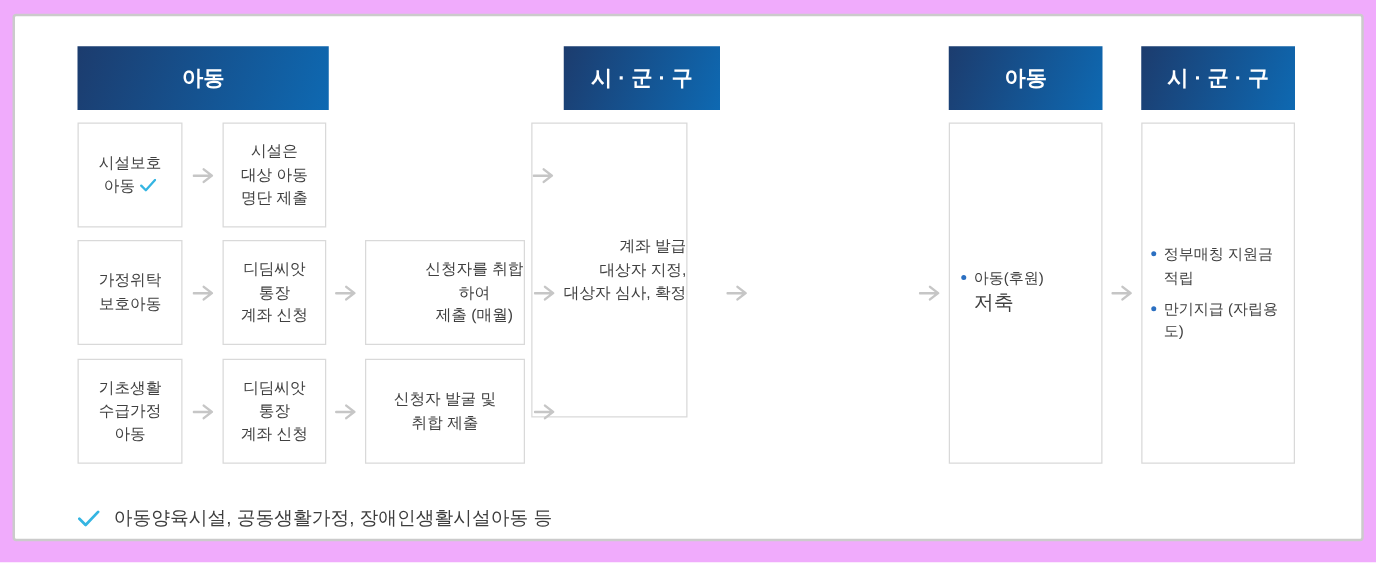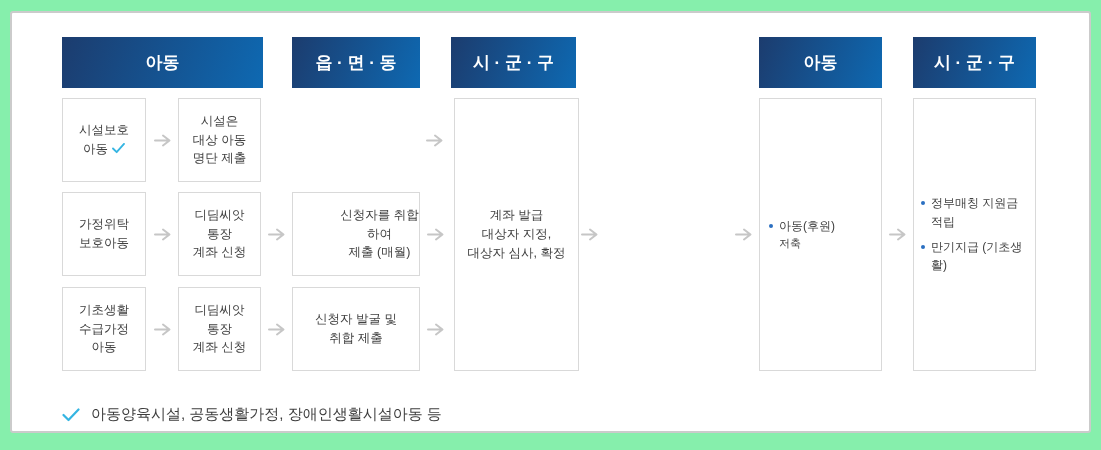--- a/index.html
+++ b/index.html
@@ -1,17 +1,17 @@
 <!DOCTYPE html>
 <html><head>
 <meta charset="utf-8">
 <style>
   html,body{margin:0;padding:0;background:#ffffff;}
   .canvas{
-    position:relative;width:1101px;height:450px;background:#86efac;overflow:hidden;
+    position:relative;width:1101px;height:450px;background:#f0abfc;overflow:hidden;
     font-family:"Liberation Sans","DejaVu Sans",sans-serif;
   }
   .panel{
     position:absolute;left:10px;top:11px;width:1081px;height:422px;
     box-sizing:border-box;border:2px solid #cbcbcb;border-radius:3px;background:#ffffff;
   }
   .hdr{
     position:absolute;top:37px;height:51px;display:flex;align-items:center;justify-content:center;
     background:linear-gradient(110deg,#1c3c6e 0%,#0e69b2 100%);
     color:#ffffff;font-size:17px;font-weight:700;letter-spacing:0;
@@ -20,39 +20,36 @@
     position:absolute;box-sizing:border-box;border:1px solid #d9d9d9;background:#ffffff;
     display:flex;flex-direction:column;align-items:center;justify-content:center;
     font-size:12.5px;color:#404040;line-height:1.5;text-align:center;font-weight:500;
   }
   .box .ln{display:block;}
   .box.left{align-items:flex-start;text-align:left;padding-left:9px;padding-right:4px;}
   .arrow{position:absolute;width:17px;height:13px;}
   .bullet-row{display:flex;align-items:flex-start;}
   .dot{flex:0 0 auto;width:4px;height:4px;border-radius:50%;background:#2b6fc1;margin:7px 6px 0 0;}
   .bt{font-size:12px;line-height:1.55;}
-  .indent{margin-left:10px;font-size:11px;line-height:1.55;}
+  .indent{margin-left:10px;font-size:16px;line-height:1.55;}
   .c6 .bullet-row{margin:3px 0;}
   .chk-inline{vertical-align:-1px;margin-left:4px;}
   .footnote{
     position:absolute;left:62px;top:391px;display:flex;align-items:center;gap:11px;
     font-size:15px;color:#3d3d3d;font-weight:500;margin-top:14px;
   }
 </style>
 </head>
 <body>
 
 <div class="canvas">
   <div class="panel"></div>
 
   <div class="hdr" style="left:62px;width:201px;">
       <span>아동</span>
-    </div>
-  <div class="hdr" style="left:292px;width:128px;">
-      <span>읍 · 면 · 동</span>
     </div>
   <div class="hdr" style="left:451px;width:125px;">
       <span>시 · 군 · 구</span>
     </div>
   <div class="hdr" style="left:759px;width:123px;">
       <span>아동</span>
     </div>
   <div class="hdr" style="left:913px;width:123px;">
       <span>시 · 군 · 구</span>
     </div>
@@ -92,21 +89,21 @@
 
   <div class="box" style="left:292px;top:192px;width:128px;height:84px;padding-left:47px;">
     <span class="ln">신청자를 취합하여</span>
     <span class="ln">제출 (매월)</span>
   </div>
   <div class="box" style="left:292px;top:287px;width:128px;height:84px;">
     <span class="ln">신청자 발굴 및</span>
     <span class="ln">취합 제출</span>
   </div>
 
-  <div class="box" style="left:454px;top:98px;width:125px;height:273px;">
+  <div class="box" style="left:425px;top:98px;width:125px;height:236px;align-items:flex-end;">
     <span class="ln">계좌 발급</span>
     <span class="ln">대상자 지정,</span>
     <span class="ln">대상자 심사, 확정</span>
   </div>
 
 
   <div class="box left" style="left:759px;top:98px;width:123px;height:273px;">
     <span class="bullet-row">
       <span class="dot"></span>
       <span class="bt">아동(후원)</span>
@@ -114,21 +111,21 @@
     <span class="indent">저축</span>
   </div>
 
   <div class="box left c6" style="left:913px;top:98px;width:123px;height:273px;padding-left:7px;">
     <span class="bullet-row">
       <span class="dot"></span>
       <span class="bt">정부매칭 지원금 적립</span>
     </span>
     <span class="bullet-row">
       <span class="dot"></span>
-      <span class="bt">만기지급 (기초생활)</span>
+      <span class="bt">만기지급 (자립용도)</span>
     </span>
   </div>
 
   <svg class="arrow" style="left:154px;top:134px;" viewBox="0 0 17 13">
       <path d="M1 6.5 H14 M9 1.5 L15.5 6.5 L9 11.5" fill="none" stroke="#c6c6c6" stroke-width="2" stroke-linecap="round" stroke-linejoin="round"></path>
     </svg>
   <svg class="arrow" style="left:426px;top:134px;" viewBox="0 0 17 13">
       <path d="M1 6.5 H14 M9 1.5 L15.5 6.5 L9 11.5" fill="none" stroke="#c6c6c6" stroke-width="2" stroke-linecap="round" stroke-linejoin="round"></path>
     </svg>
 

